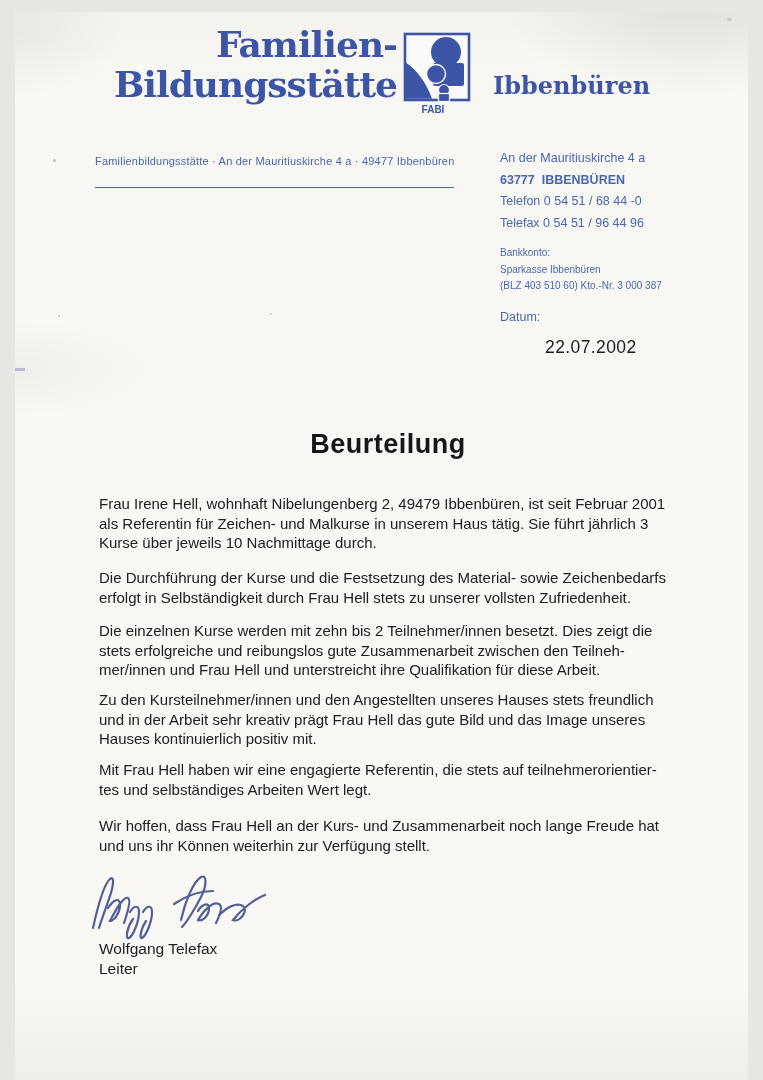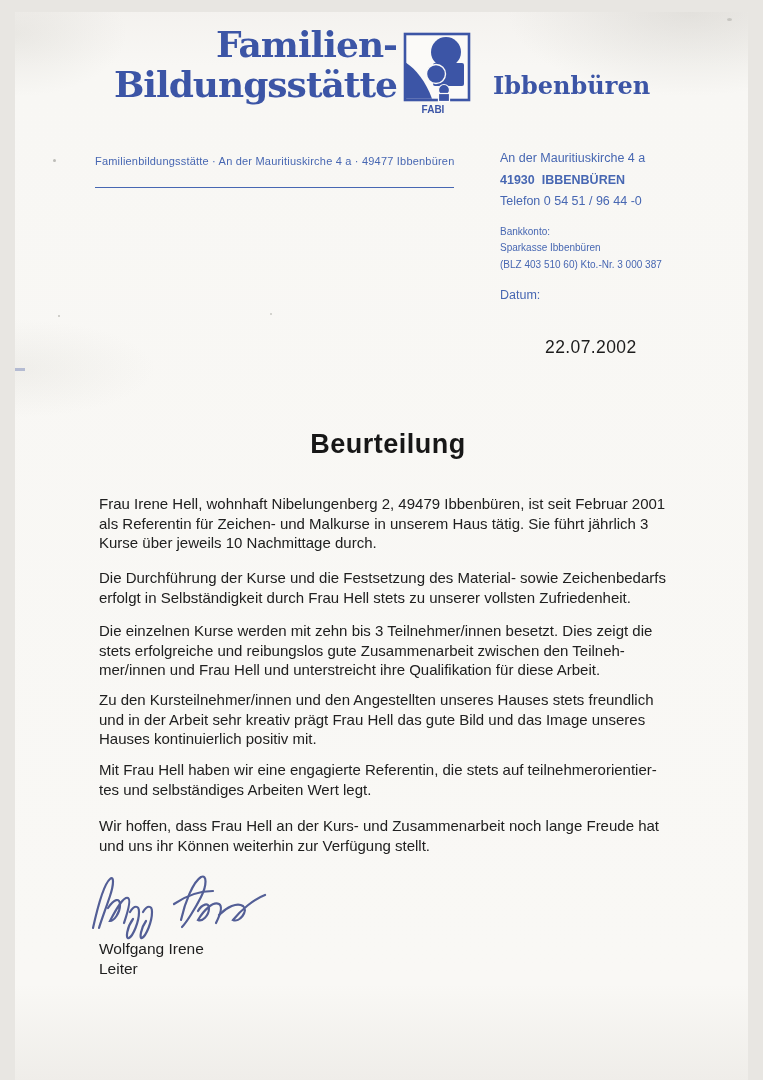--- a/index.html
+++ b/index.html
@@ -93,40 +93,41 @@
       <text x="30" y="81" font-size="10" font-weight="bold" fill="#3c55a6" text-anchor="middle" font-family="Liberation Sans, sans-serif">FABI</text>
     </svg>
   </div>
 
   <div class="brand-right" style="color:#3c55a6">Ibbenbüren</div>
 
   <div class="sender-line blue">Familienbildungsstätte · An der Mauritiuskirche 4 a · 49477 Ibbenbüren</div>
 
   <div class="contact">
     <div class="c-line blue">An der Mauritiuskirche 4 a</div>
-    <div class="c-line c-city blue">41930  IBBENBÜREN</div>
-    <div class="c-line blue">Telefon 0 54 51 / 96 44 -0</div>
+    <div class="c-line c-city blue">63777  IBBENBÜREN</div>
+    <div class="c-line blue">Telefon 0 54 51 / 68 44 -0</div>
+    <div class="c-line blue">Telefax 0 54 51 / 96 44 96</div>
     <div class="bank">
       <div class="b-line blue">Bankkonto:</div>
       <div class="b-line blue">Sparkasse Ibbenbüren</div>
       <div class="b-line blue">(BLZ 403 510 60) Kto.-Nr. 3 000 387</div>
     </div>
     <div class="date-label blue">Datum:</div>
   </div>
 
   <div class="date-value">22.07.2002</div>
 
   <div class="doc-title">Beurteilung</div>
 
   <p class="para p0">Frau Irene Hell, wohnhaft Nibelungenberg 2, 49479 Ibbenbüren, ist seit Februar 2001
 als Referentin für Zeichen- und Malkurse in unserem Haus tätig. Sie führt jährlich 3
 Kurse über jeweils 10 Nachmittage durch.</p>
   <p class="para p1">Die Durchführung der Kurse und die Festsetzung des Material- sowie Zeichenbedarfs
 erfolgt in Selbständigkeit durch Frau Hell stets zu unserer vollsten Zufriedenheit.</p>
-  <p class="para p2">Die einzelnen Kurse werden mit zehn bis 3 Teilnehmer/innen besetzt. Dies zeigt die
+  <p class="para p2">Die einzelnen Kurse werden mit zehn bis 2 Teilnehmer/innen besetzt. Dies zeigt die
 stets erfolgreiche und reibungslos gute Zusammenarbeit zwischen den Teilneh-
 mer/innen und Frau Hell und unterstreicht ihre Qualifikation für diese Arbeit.</p>
   <p class="para p4">Mit Frau Hell haben wir eine engagierte Referentin, die stets auf teilnehmerorientier-
 tes und selbständiges Arbeiten Wert legt.</p>
   <p class="para p3">Zu den Kursteilnehmer/innen und den Angestellten unseres Hauses stets freundlich
 und in der Arbeit sehr kreativ prägt Frau Hell das gute Bild und das Image unseres
 Hauses kontinuierlich positiv mit.</p>
   <p class="para p5">Wir hoffen, dass Frau Hell an der Kurs- und Zusammenarbeit noch lange Freude hat
 und uns ihr Können weiterhin zur Verfügung stellt.</p>
 
@@ -138,21 +139,21 @@
         <path d="M45,46 C49,39 54,39 54,46 C54,56 48,70 44,72 C40,74 42,61 48,53"></path>
         <path d="M58,46 C62,39 67,39 67,46 C67,56 61,70 57,72 C54,73 56,62 61,55"></path>
         <path d="M96,54 C100,36 108,16 116,11 C122,8 122,19 116,31 C110,43 101,57 97,61"></path>
         <path d="M89,38 C102,29 115,25 128,25"></path>
         <path d="M113,45 C117,38 124,36 124,42 C124,50 117,56 113,54 C119,44 128,35 134,38 C139,41 133,53 131,57"></path>
         <path d="M134,49 C142,41 152,36 158,40 C164,45 154,57 148,54 C156,44 169,33 180,29"></path>
       </g>
     </svg>
   </div>
 
-  <div class="signer-name">Wolfgang Irene</div>
+  <div class="signer-name">Wolfgang Telefax</div>
   <div class="signer-role">Leiter</div>
 
   <span class="speck sp1"></span>
   <span class="speck sp2"></span>
   <span class="speck sp3"></span>
   <span class="speck sp4"></span>
   <span class="speck sp5"></span>
   <span class="fold-mark"></span>
 
 </div>

